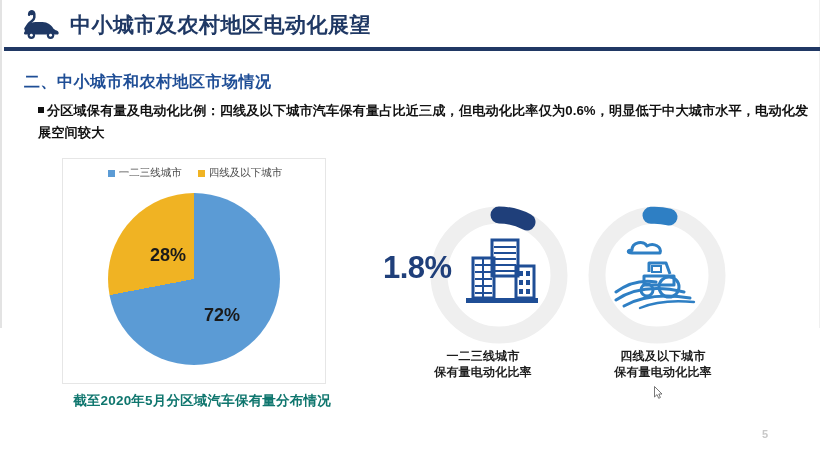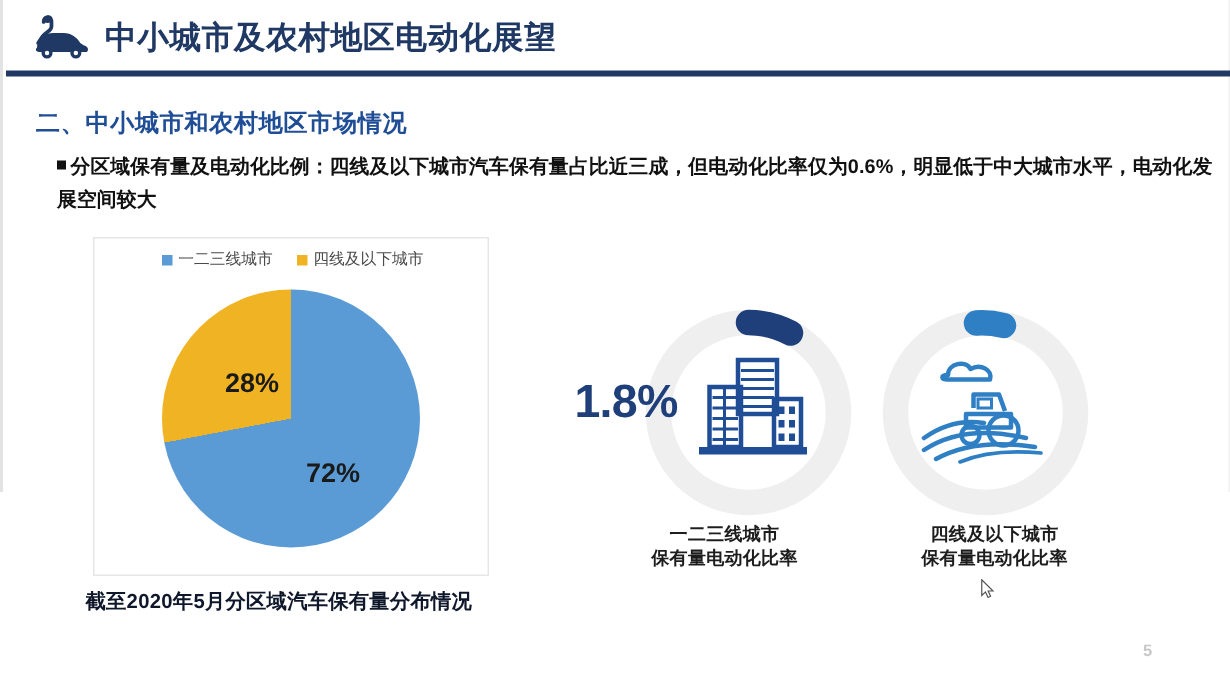--- a/index.html
+++ b/index.html
@@ -90,22 +90,22 @@
   }
   .pie-label {
     position: absolute;
     font-size: 18px; font-weight: bold; color: #1a1a1a;
   }
   .pie-label.big  { left: 96px; top: 112px; }
   .pie-label.small{ left: 42px;  top: 52px; }
 
   .chart-caption {
     position: absolute; left: 55px; top: 392px;
-    width: 290px; text-align: left;
-    font-size: 13.5px; font-weight: bold; color: #0f172a;
+    width: 290px; text-align: center;
+    font-size: 13.5px; font-weight: bold; color: #0f766e;
     letter-spacing: 0.2px;
   }
 
   
   .stat {
     position: absolute; top: 196px;
     width: 230px; height: 190px;
   }
   .stat.left  { left: 352px; }
   .stat.right { left: 572px; }

